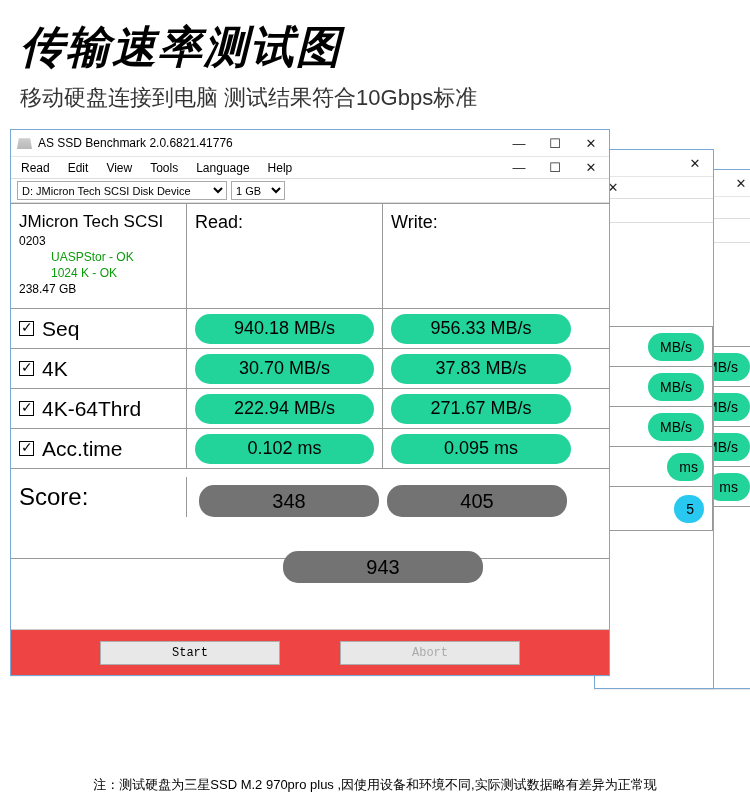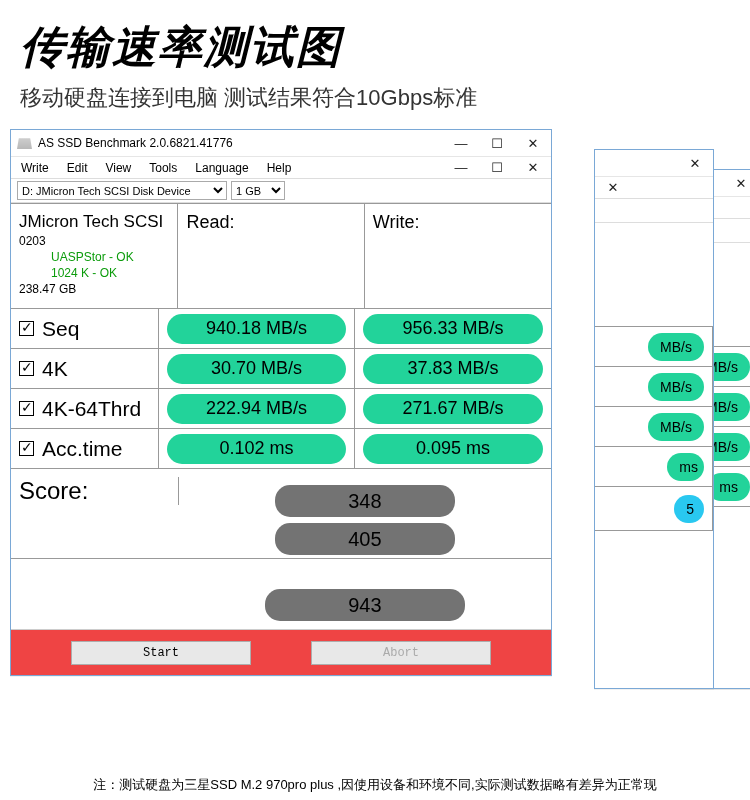--- a/index.html
+++ b/index.html
@@ -22,21 +22,21 @@
 
 .menubar { height: 22px; display: flex; align-items: center; gap: 18px; padding: 0 10px; font-size: 12px; color: #000; border-bottom: 1px solid #ddd; position: relative; }
 .menubar .spacer { flex: 1; }
 .menubar .innerbtns { display: flex; position: absolute; right: 0; top: -1px; height: 23px; }
 
 .toolbar { height: 24px; display: flex; align-items: center; gap: 4px; padding: 2px 6px; font-size: 11px; border-bottom: 1px solid #ddd; }
 .toolbar select { font-size: 11px; height: 19px; border: 1px solid #aaa; background: #fff; }
 
 .grid { border-top: 1px solid #999; }
 .row { display: flex; border-bottom: 1px solid #999; }
-.cell { border-right: 1px solid #999; padding: 0 8px; display: flex; align-items: center; }
+.cell { border-right: 1px solid #999; padding: 6px 8px; display: flex; align-items: center; }
 .row .cell:last-child { border-right: none; }
 
 .c1 { width: 176px; font-size: 21px; }
 .c2 { width: 196px; justify-content: center; }
 .c3 { width: 196px; justify-content: center; }
 
 .info { height: 104px; flex-direction: column; align-items: flex-start; justify-content: flex-start; gap: 2px; font-size: 13px; padding-top: 8px; }
 .info .device { font-size: 17px; }
 .info .green { color: #0c9c0c; font-size: 12px; margin-left: 32px; }
 .info .small { font-size: 12px; color: #000; }
@@ -172,35 +172,35 @@
           <div class="bgpill" style="background:#22d39a;padding-right:6px">ms</div>
         </div>
       </div>
     <div class="bgrow" style="height:44px">
         <div class="bgcell" style="width:100%">
           <div class="bgpill" style="background:#29c8f0;padding-right:10px">5</div>
         </div>
       </div>
   </div>
 
-  <div class="win" style="left:10px; top:0; width:542px;">
+  <div class="win" style="left:10px; top:0; width:600px;">
     <div class="titlebar">
       <div class="left">
         <span class="ico"></span>
         <span>AS SSD Benchmark 2.0.6821.41776</span>
       </div>
       <div class="winbtns">
         <div class="winbtn">—</div>
         <div class="winbtn">☐</div>
         <div class="winbtn">✕</div>
       </div>
     </div>
 
     <div class="menubar">
-      <span>Write</span>
+      <span>Read</span>
       <span>Edit</span>
       <span>View</span>
       <span>Tools</span>
       <span>Language</span>
       <span>Help</span>
       <div class="spacer"></div>
       <div class="winbtns innerbtns">
         <div class="winbtn">—</div>
         <div class="winbtn">☐</div>
         <div class="winbtn">✕</div>

